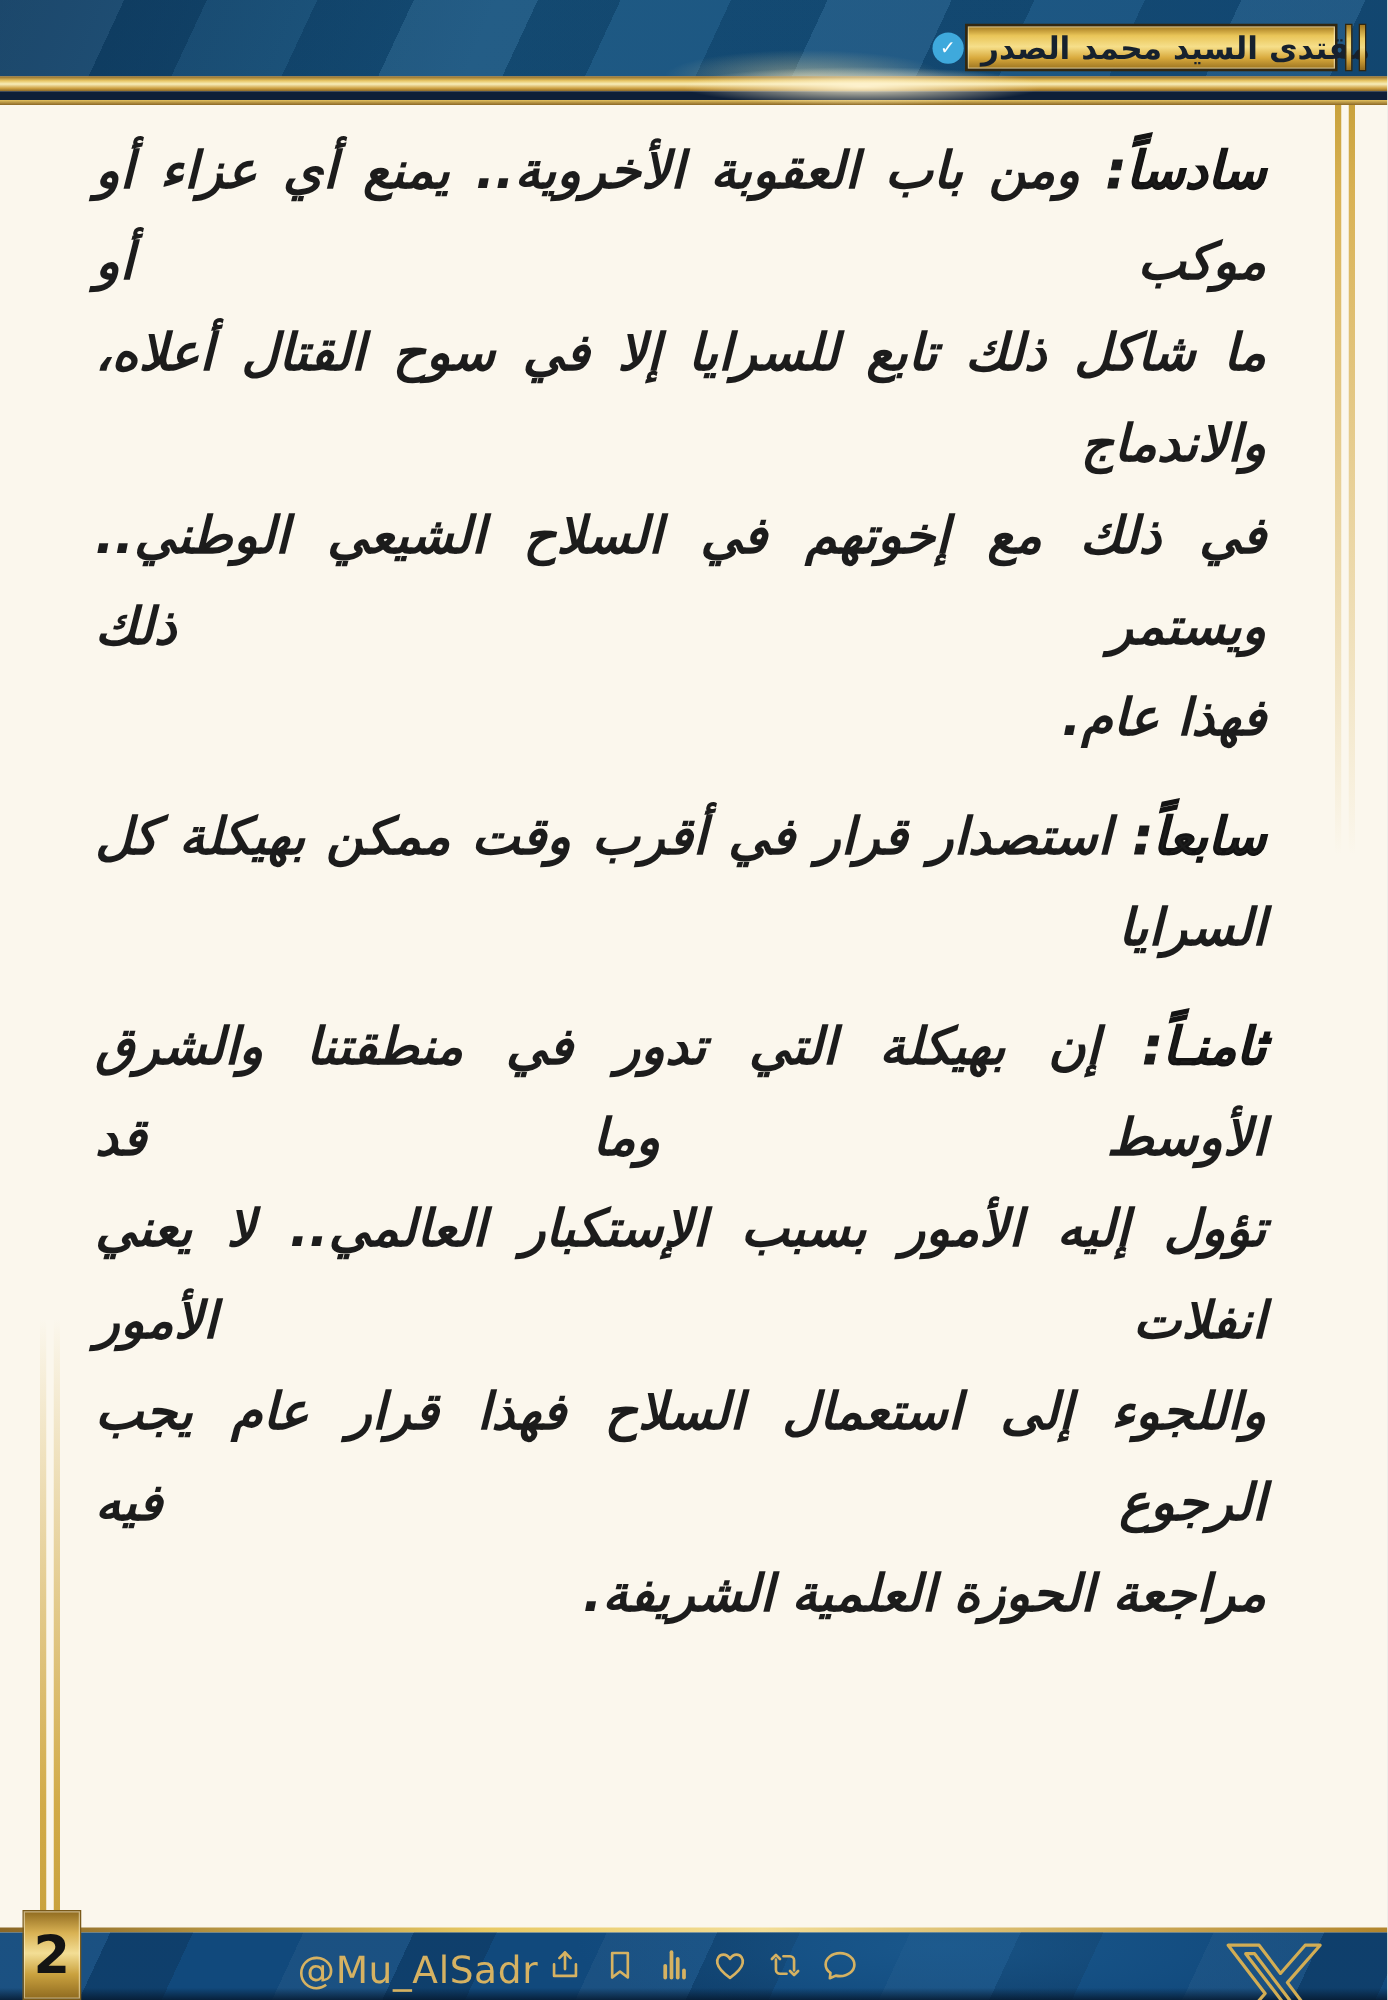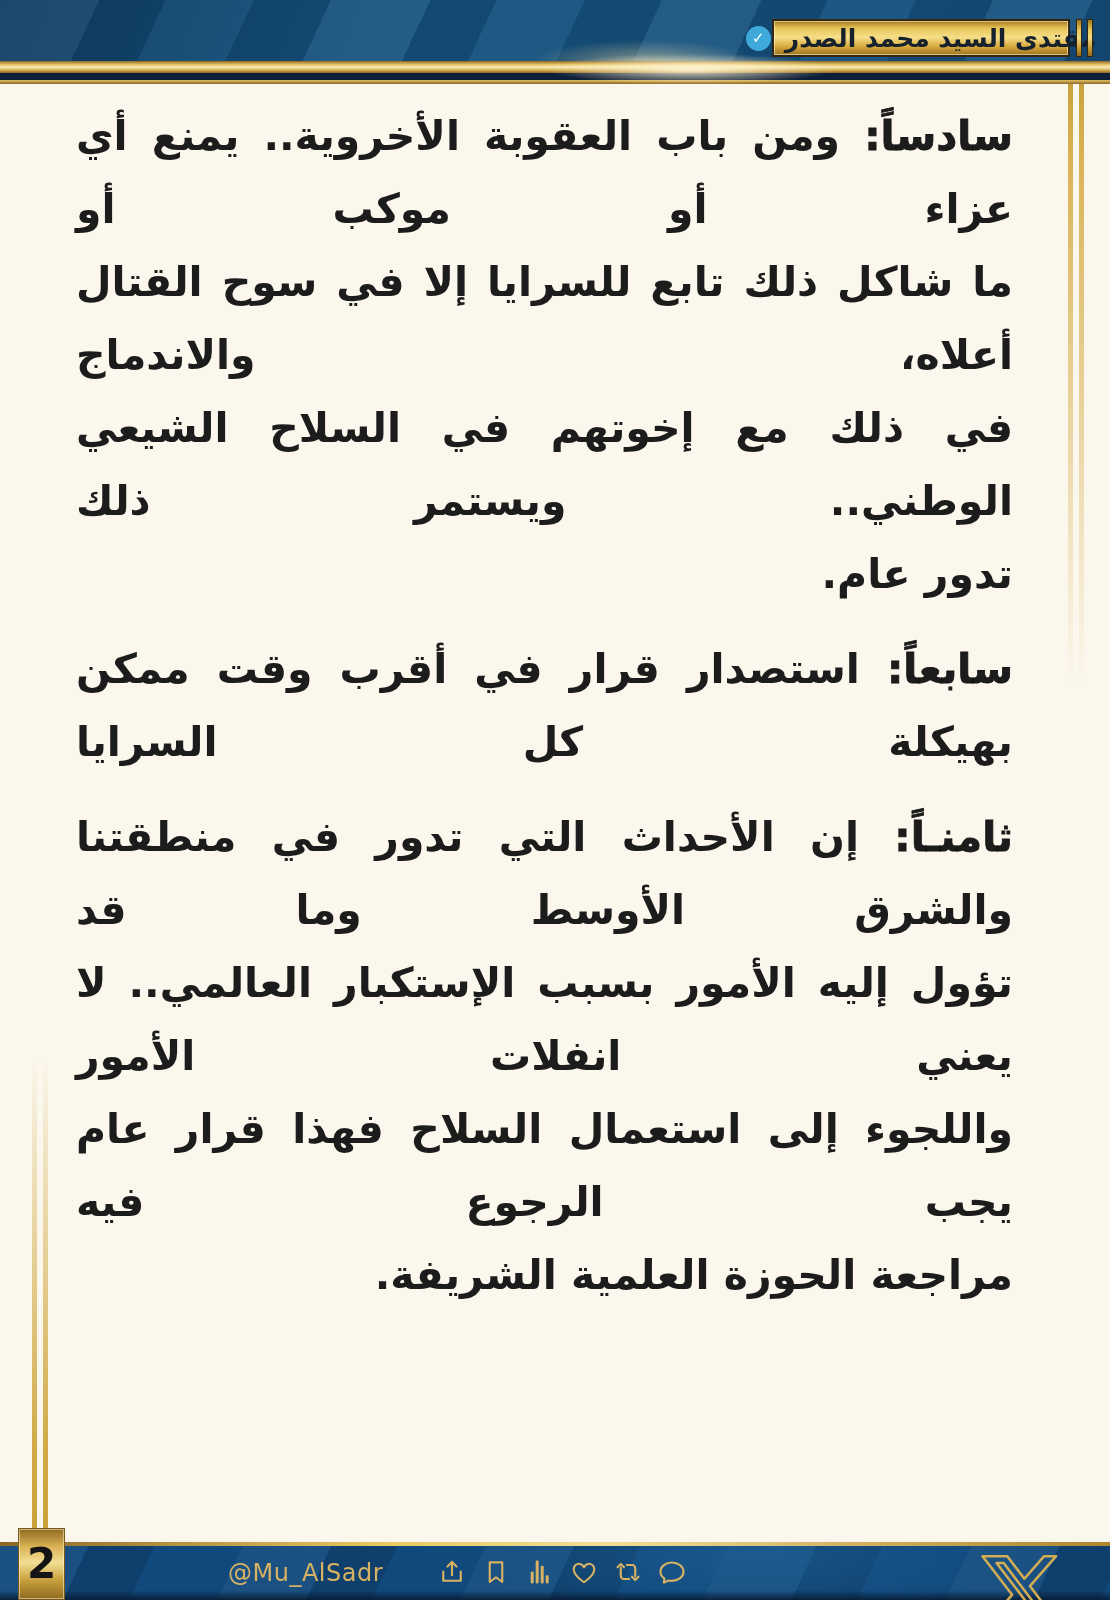--- a/index.html
+++ b/index.html
@@ -59,41 +59,41 @@
   .vr2{left:1079px;top:84px;height:600px;background:linear-gradient(180deg,#c9a23c 0%,#d9b254 12%,rgba(217,178,84,0) 100%);}
   .vl1{left:32px;top:1055px;height:474px;background:linear-gradient(0deg,#c9a23c 0%,#d2ab48 18%,rgba(217,178,84,0) 100%);}
   .vl2{left:43px;top:1055px;height:474px;background:linear-gradient(0deg,#c9a23c 0%,#d2ab48 18%,rgba(217,178,84,0) 100%);}
 
   
   .content{
     position:absolute;left:76px;right:97px;top:100px;
     direction:rtl;
     color:#1c1c1c;font-weight:bold;font-size:41px;line-height:73px;
   }
-  .para{margin-bottom:22px;}
+  .para{margin-bottom:22px;font-style:italic;}
   .t-line{text-align:justify;text-align-last:justify;}
   .t-line.last{text-align-last:right;}
   .lead{-webkit-text-stroke:0.8px #141414;}
 
   
   .footer-goldline{
     position:absolute;left:0;top:1542px;width:1110px;height:4px;
     background:linear-gradient(90deg,#8a6726,#e8c963 35%,#f2dd96 55%,#b1852c 100%);
   }
   .bottombar{
     position:absolute;left:0;top:1546px;width:1110px;height:54px;overflow:hidden;
     background:
       linear-gradient(180deg, rgba(0,0,0,0) 82%, rgba(6,26,48,.85) 100%),
       radial-gradient(420px 90px at 68% 20%, rgba(30,95,148,.65), rgba(30,95,148,0) 70%),
       repeating-linear-gradient(115deg, rgba(255,255,255,.045) 0 80px, rgba(10,40,70,.3) 80px 140px, rgba(255,255,255,0) 140px 220px),
       #11497c;
   }
   .handle{
-    position:absolute;left:228px;top:13px;
-    color:#d6b262;font-size:24px;letter-spacing:.5px;
+    position:absolute;left:238px;top:13px;
+    color:#d6b262;font-size:30px;letter-spacing:.5px;
   }
   .actions{position:absolute;left:437px;top:11px;display:flex;gap:14px;}
   .actions svg{display:block;}
   .x-logo{position:absolute;left:978px;top:2px;}
 
   .page-badge{
     position:absolute;left:18px;top:1528px;width:47px;height:72px;z-index:6;
     box-sizing:border-box;border:1px solid #7a5a1a;
     background:linear-gradient(180deg,#8f6a1f 0%,#d9b254 25%,#f3de95 48%,#caa23f 72%,#8f6a1f 100%);
     box-shadow:inset 0 0 0 1px rgba(255,248,220,.5);
@@ -126,29 +126,29 @@
   <i class="vline vr2"></i>
   <i class="vline vl1"></i>
   <i class="vline vl2"></i>
 
   <main class="content" dir="rtl" lang="ar">
 
     <div class="para">
       <div class="t-line"><span class="lead">سادساً:</span> <span>ومن باب العقوبة الأخروية.. يمنع أي عزاء أو موكب أو</span></div>
       <div class="t-line">ما شاكل ذلك تابع للسرايا إلا في سوح القتال أعلاه، والاندماج</div>
       <div class="t-line">في ذلك مع إخوتهم في السلاح الشيعي الوطني.. ويستمر ذلك</div>
-      <div class="t-line last">تدور عام.</div>
+      <div class="t-line last">فهذا عام.</div>
     </div>
 
     <div class="para">
       <div class="t-line"><span class="lead">سابعاً:</span> <span>استصدار قرار في أقرب وقت ممكن بهيكلة كل السرايا</span></div>
     </div>
 
     <div class="para">
-      <div class="t-line"><span class="lead">ثامنـاً:</span> <span>إن الأحداث التي تدور في منطقتنا والشرق الأوسط وما قد</span></div>
+      <div class="t-line"><span class="lead">ثامنـاً:</span> <span>إن بهيكلة التي تدور في منطقتنا والشرق الأوسط وما قد</span></div>
       <div class="t-line">تؤول إليه الأمور بسبب الإستكبار العالمي.. لا يعني انفلات الأمور</div>
       <div class="t-line">واللجوء إلى استعمال السلاح فهذا قرار عام يجب الرجوع فيه</div>
       <div class="t-line last">مراجعة الحوزة العلمية الشريفة.</div>
     </div>
 
   </main>
 
   <div class="footer-goldline"></div>
 
   <footer class="bottombar">

